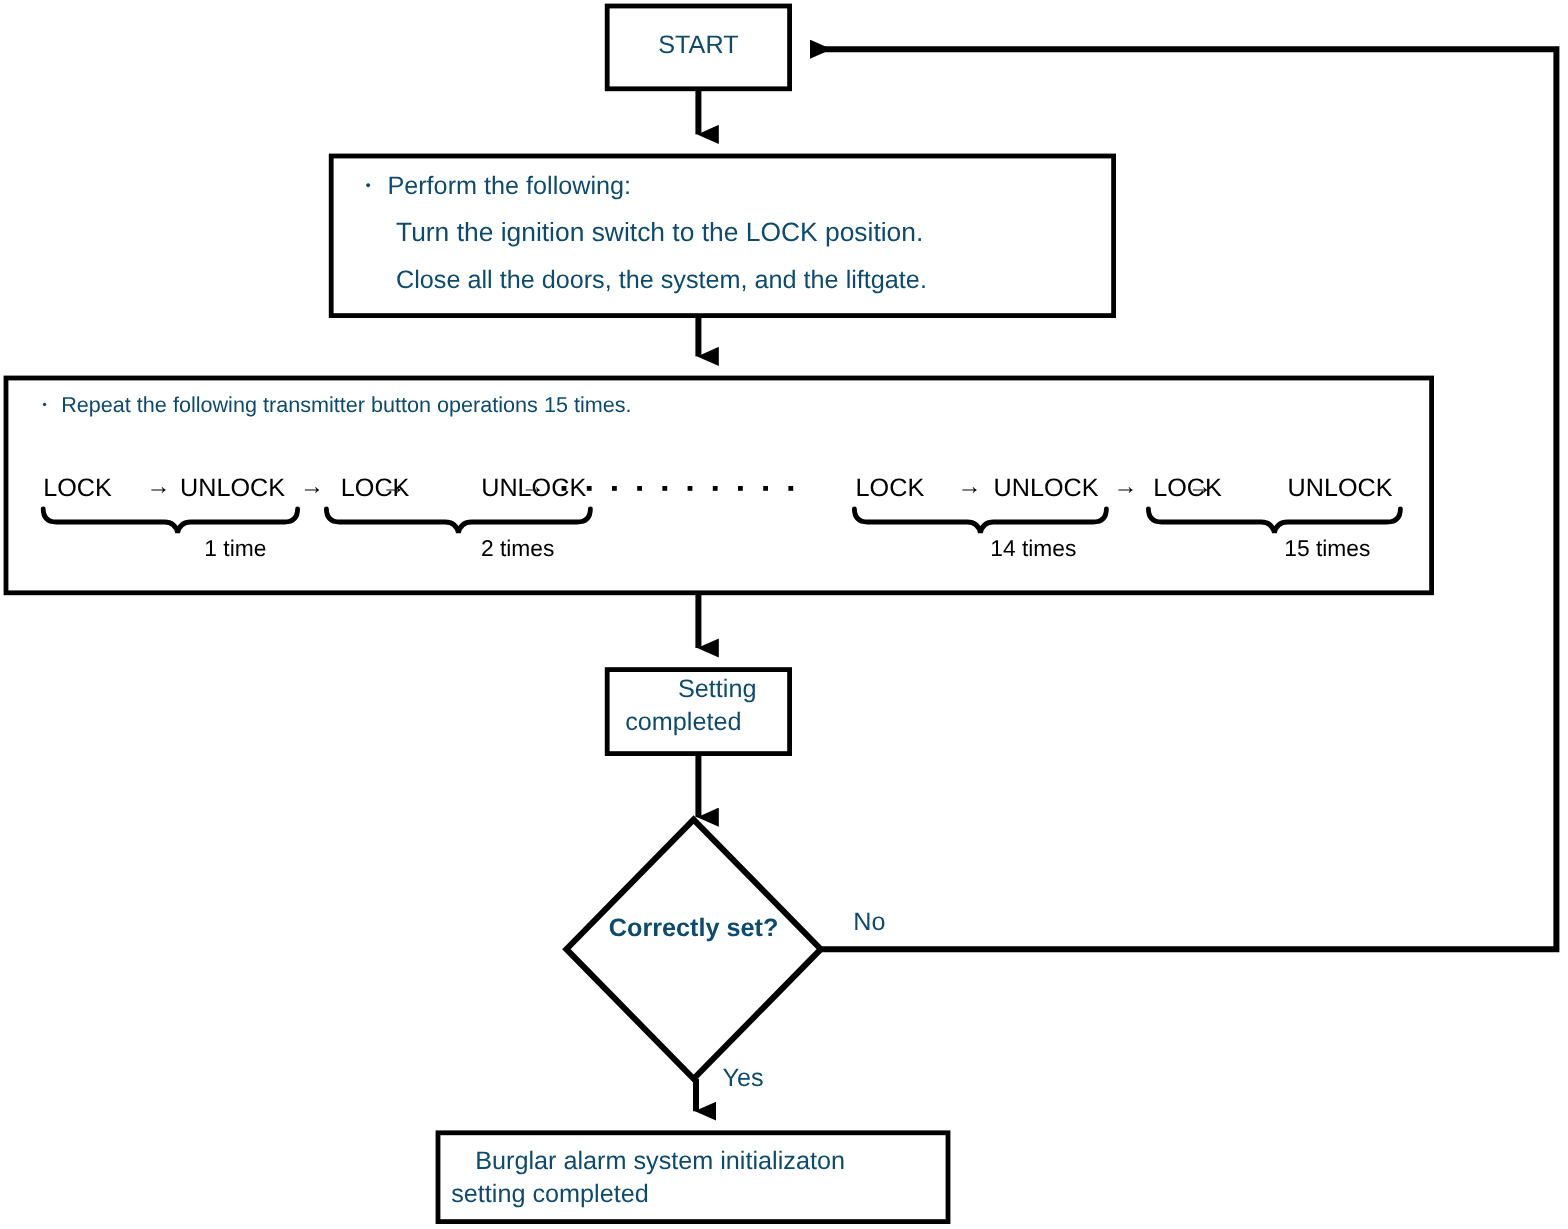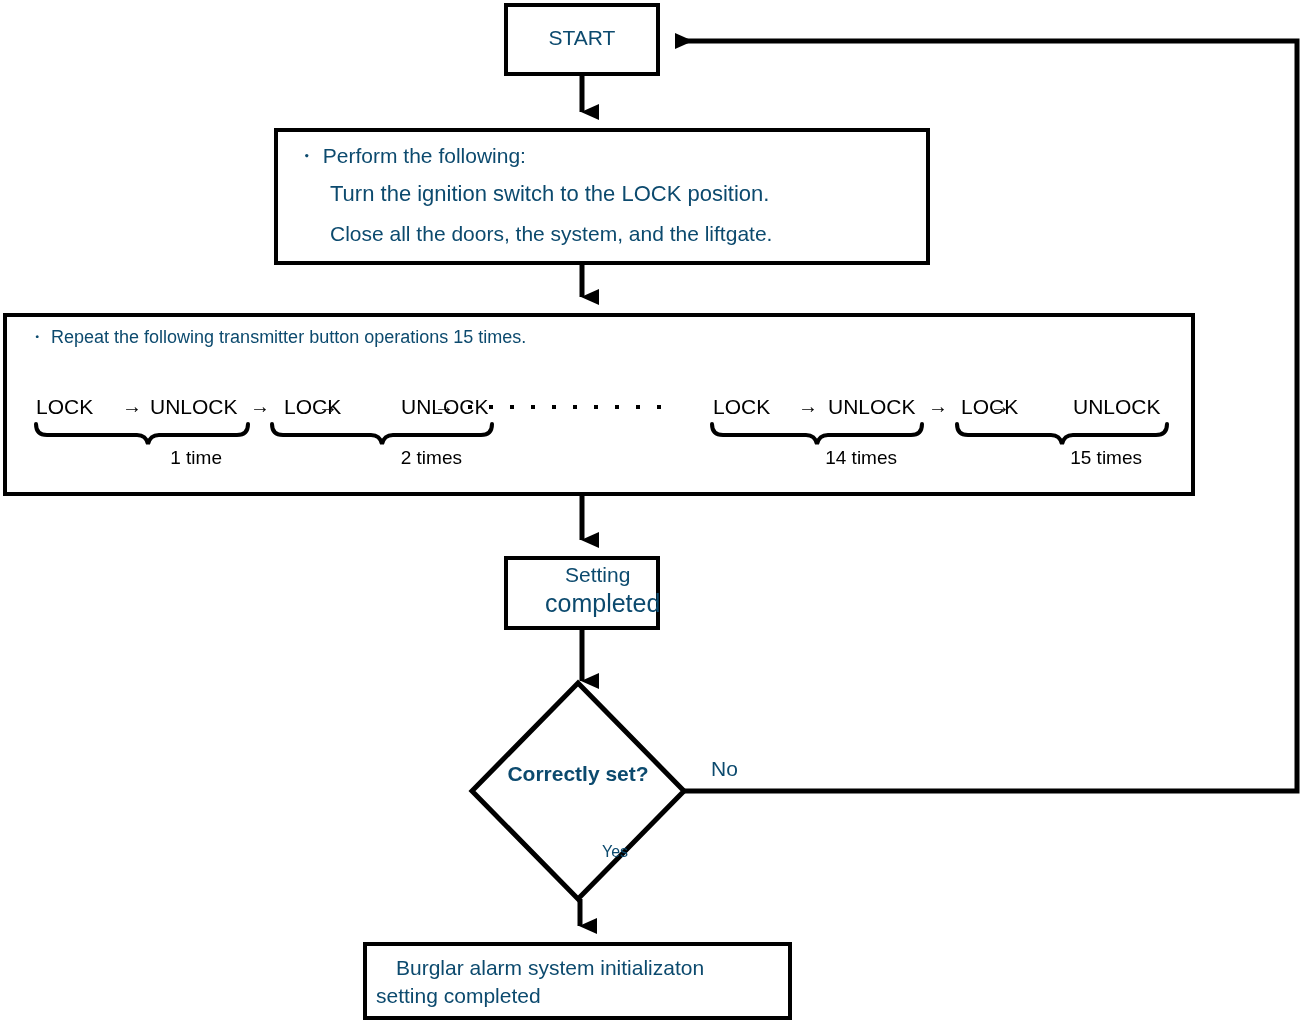--- a/index.html
+++ b/index.html
@@ -77,29 +77,29 @@
   }
   .brace-caption {
     position: absolute;
     font-size: 19px;
     text-align: right;
     z-index: 3;
   }
 
   
   #setting-line-0 { left: 521px; top: 564px; font-size: 21px; margin-left: 44px; }
-  #setting-line-1 { left: 521px; top: 591px; font-size: 25px; margin-left: 24px; }
+  #setting-line-1 { left: 521px; top: 591px; font-size: 21px; }
 
   
   #diamond-label {
     left: 473px; top: 763px; width: 210px;
     text-align: center; font-size: 21px; font-weight: bold;
   }
   #no-label { left: 711px; top: 758px; font-size: 21px; }
-  #yes-label { left: 602px; top: 844px; font-size: 16px; }
+  #yes-label { left: 602px; top: 888px; font-size: 21px; }
 
   
   #final-line-0 { left: 396px; top: 957px; font-size: 21px; }
   #final-line-1 { left: 376px; top: 985px; font-size: 21px; }
 </style>
 </head>
 <body>
 
 <div id="stage">
 

